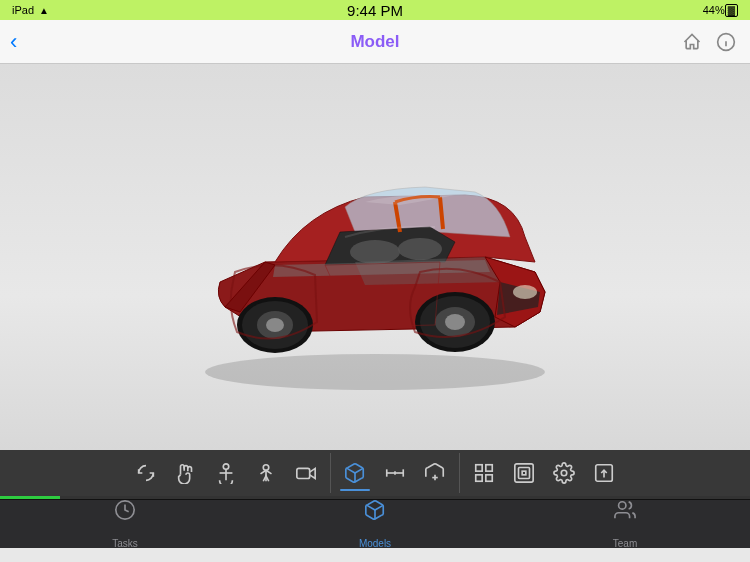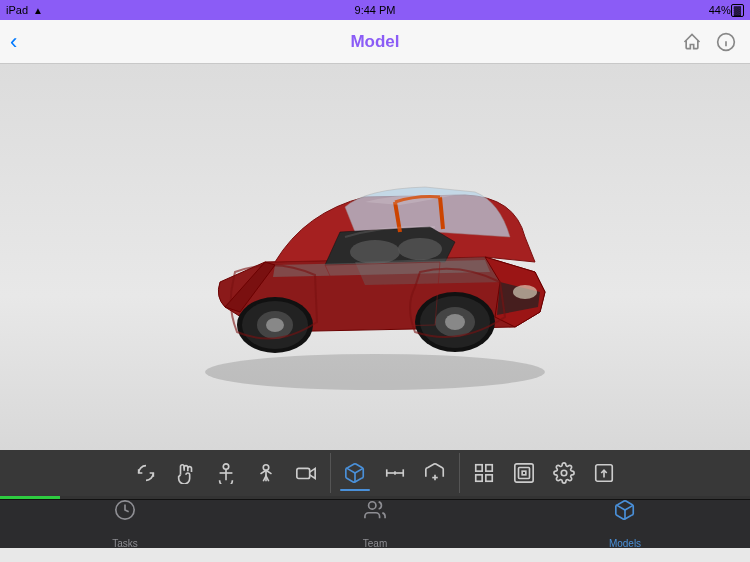--- a/index.html
+++ b/index.html
@@ -8,31 +8,31 @@
       height: 562px;
       overflow: hidden;
       font-family: -apple-system, 'Helvetica Neue', Helvetica, Arial, sans-serif;
       background: #e8e8e8;
     }
 
     
     #status-bar {
       width: 100%;
       height: 20px;
-      background: #8b5cf6;
+      background: #bef264;
       display: flex;
       align-items: center;
       justify-content: space-between;
-      padding: 0 6px;
+      padding: 0 12px;
       font-size: 11px;
       font-weight: 500;
       color: #000;
     }
     #status-left { display: flex; align-items: center; gap: 5px; }
-    #status-center { position: absolute; left: 50%; transform: translateX(-50%); font-size: 11px; }
+    #status-center { position: absolute; left: 50%; transform: translateX(-50%); font-size: 15px; }
     #status-right { display: flex; align-items: center; font-size: 11px; }
 
     
     #nav-bar {
       width: 100%;
       height: 44px;
       background: #f7f7f7;
       border-bottom: 1px solid #c8c8c8;
       display: flex;
       align-items: center;
@@ -376,34 +376,34 @@
 <div id="tab-bar">
   <div class="tab-item">
     <div class="tab-icon">
       <svg width="22" height="22" viewBox="0 0 24 24" fill="none" stroke="#8e8e93" stroke-width="1.8">
         <circle cx="12" cy="12" r="10"></circle>
         <polyline points="12 6 12 12 16 14"></polyline>
       </svg>
     </div>
     <span class="tab-label">Tasks</span>
   </div>
+  <div class="tab-item active">
+    <div class="tab-icon">
+      <svg width="22" height="22" viewBox="0 0 24 24" fill="none" stroke="#4a90d9" stroke-width="1.8">
+        <path d="M21 16V8a2 2 0 00-1-1.73l-7-4a2 2 0 00-2 0l-7 4A2 2 0 002 8v8a2 2 0 001 1.73l7 4a2 2 0 002 0l7-4A2 2 0 0021 16z"></path>
+        <polyline points="3.27 6.96 12 12.01 20.73 6.96"></polyline>
+        <line x1="12" y1="22.08" x2="12" y2="12"></line>
+      </svg>
+    </div>
+    <span class="tab-label" style="color:#4a90d9;">Models</span>
+  </div>
   <div class="tab-item">
     <div class="tab-icon">
       <svg width="22" height="22" viewBox="0 0 24 24" fill="none" stroke="#8e8e93" stroke-width="1.8">
         <path d="M17 21v-2a4 4 0 00-4-4H5a4 4 0 00-4 4v2"></path>
         <circle cx="9" cy="7" r="4"></circle>
         <path d="M23 21v-2a4 4 0 00-3-3.87"></path>
         <path d="M16 3.13a4 4 0 010 7.75"></path>
       </svg>
     </div>
     <span class="tab-label">Team</span>
   </div>
-  <div class="tab-item active">
-    <div class="tab-icon">
-      <svg width="22" height="22" viewBox="0 0 24 24" fill="none" stroke="#4a90d9" stroke-width="1.8">
-        <path d="M21 16V8a2 2 0 00-1-1.73l-7-4a2 2 0 00-2 0l-7 4A2 2 0 002 8v8a2 2 0 001 1.73l7 4a2 2 0 002 0l7-4A2 2 0 0021 16z"></path>
-        <polyline points="3.27 6.96 12 12.01 20.73 6.96"></polyline>
-        <line x1="12" y1="22.08" x2="12" y2="12"></line>
-      </svg>
-    </div>
-    <span class="tab-label" style="color:#4a90d9;">Models</span>
-  </div>
 </div>
 
 </body></html>

